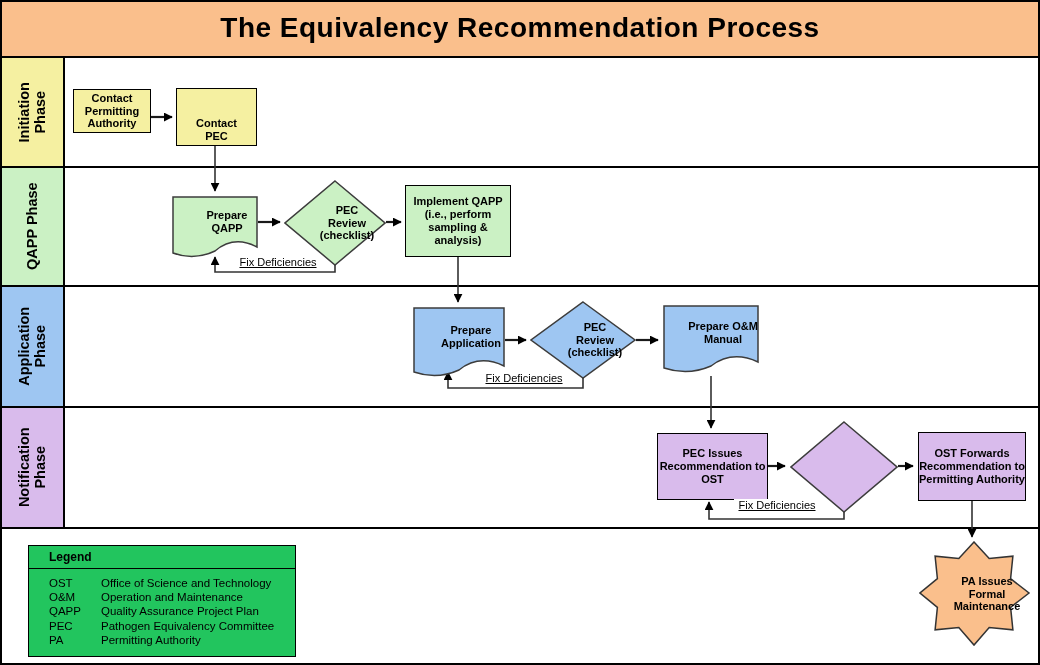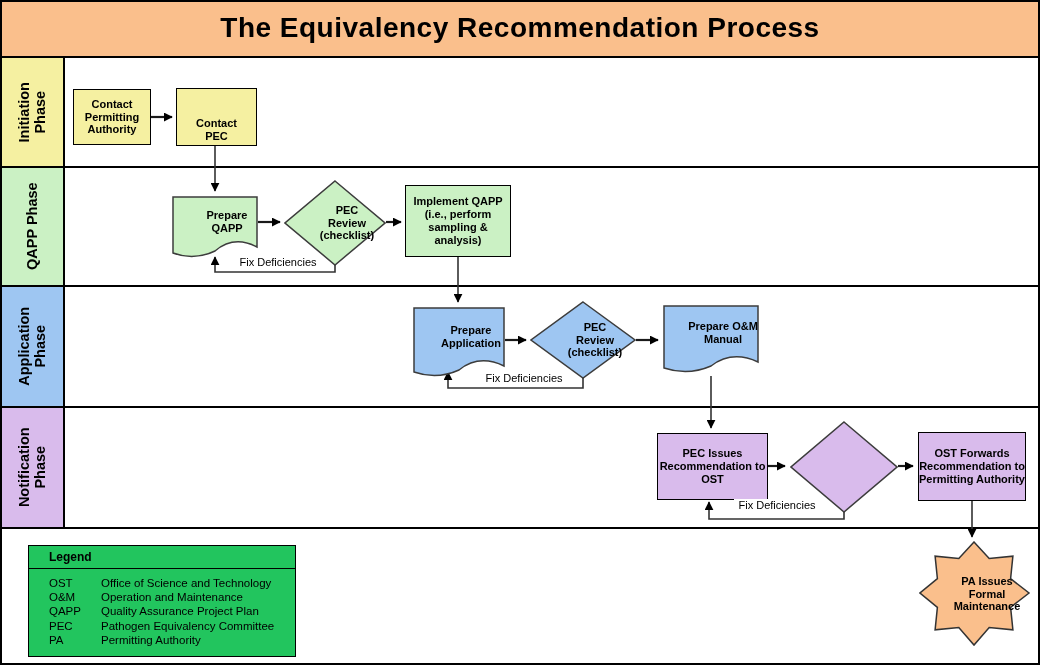--- a/index.html
+++ b/index.html
@@ -49,21 +49,21 @@
     position:absolute; left:0; right:0; display:flex; align-items:center; justify-content:center;
     text-align:center; font-weight:bold; font-size:11px; line-height:1.18; z-index:2;padding-left:24px;
   }
   .sg-green{fill:var(--c-green); stroke:#3c3c3c; stroke-width:1.5;}
   .sg-blue{fill:var(--c-blue); stroke:#3c3c3c; stroke-width:1.5;}
   .sg-purple{fill:var(--c-purple); stroke:#3c3c3c; stroke-width:1.5;}
   .sg-orange{fill:var(--c-orange); stroke:#333; stroke-width:1.5;}
 
   .fix-label{
     position:absolute; z-index:9; background:#fff; text-align:center;
-    font-size:11px; line-height:13px; color:#000; padding:0 2px;
+    font-size:11px; line-height:13px; color:#000; padding:0 2px;text-decoration:underline;
   }
 
   
   .legend{
     position:absolute; left:28px; top:545px; width:268px; height:112px;
     border:1.5px solid #000; background:#22c55e; z-index:8; box-sizing:border-box;
   }
   .legend-header{
     height:23px; border-bottom:1.5px solid #000; display:flex; align-items:center;
     padding-left:20px; font-weight:bold; font-size:12px; box-sizing:border-box;
@@ -119,21 +119,21 @@
     <path class="conn thick" d="M505 340 L526 340" marker-end="url(#arr)"></path>
     <path class="conn thick" d="M636 340 L658 340" marker-end="url(#arr)"></path>
     <path class="conn" d="M583 378 L583 388 L448 388 L448 372" marker-end="url(#arr)"></path>
     <path class="conn" d="M711 376 L711 428" marker-end="url(#arr)"></path>
     <path class="conn thick" d="M768 466 L785 466" marker-end="url(#arr)"></path>
     <path class="conn thick" d="M898 466 L913 466" marker-end="url(#arr)"></path>
     <path class="conn" d="M844 512 L844 519 L709 519 L709 502" marker-end="url(#arr)"></path>
     <path class="conn" d="M972 501 L972 537" marker-end="url(#arr)"></path>
   </svg>
 
-  <div class="node node-rect fill-yellow" style="left:73px;top:89px;width:78px;height:56px;">
+  <div class="node node-rect fill-yellow" style="left:73px;top:89px;width:78px;height:44px;">
     <span>Contact Permitting Authority</span>
   </div>
   <div class="node node-rect fill-yellow" style="left:176px;top:88px;width:81px;height:58px;">
     <span style="max-width:56px;margin-top:25px;">Contact PEC</span>
   </div>
 
   <div class="node svg-node" style="left:172px;top:196px;width:86px;height:66px;">
     <svg width="86" height="66" viewBox="0 0 86 66">
       <path class="sg-green" d="M1 1 L85 1 L85 51 Q62 39 43 55 Q22 65 1 57 Z"></path>
     </svg>

